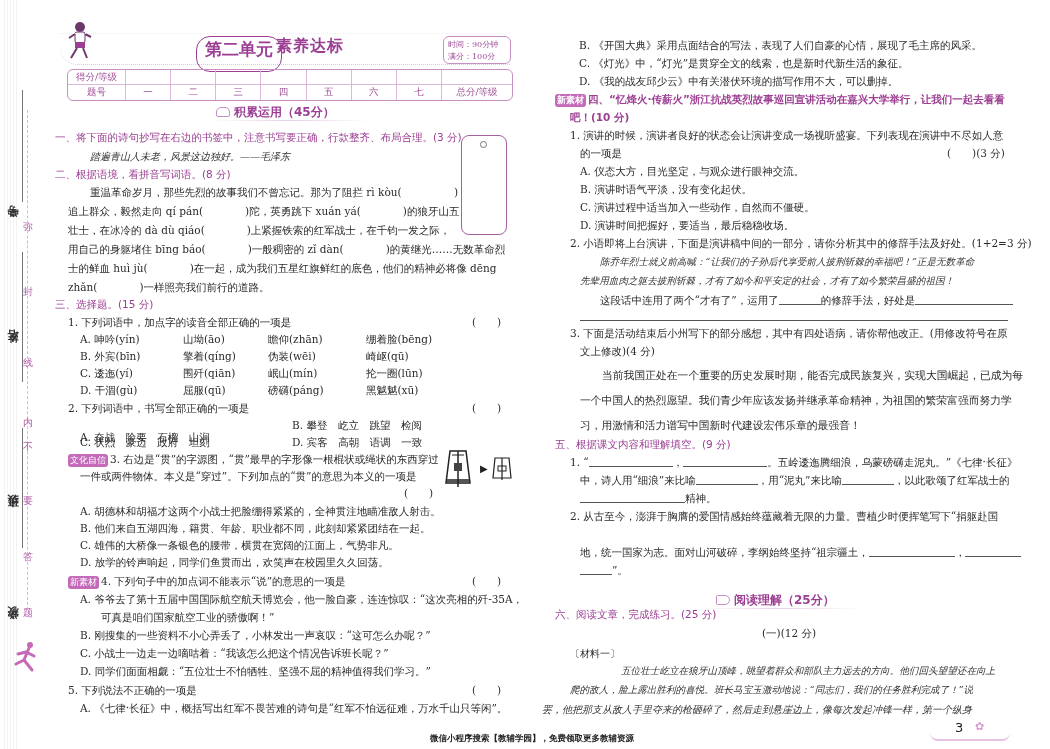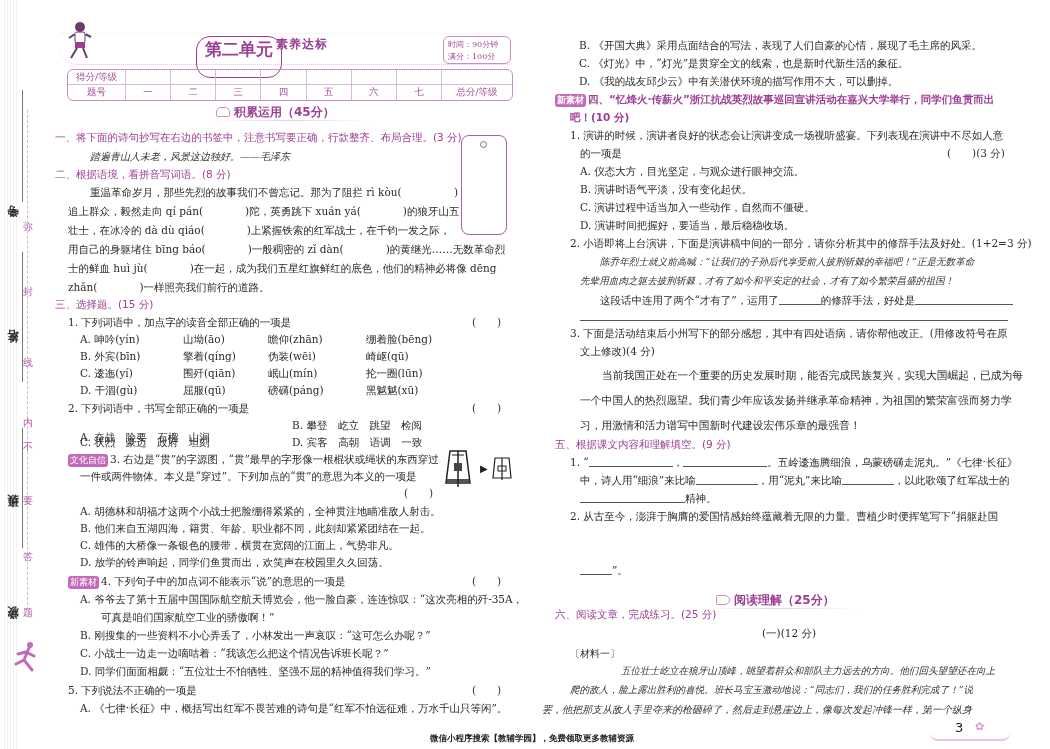--- a/index.html
+++ b/index.html
@@ -14,23 +14,23 @@
   .binding .dash { position: absolute; left: 27px; top: 110px; height: 500px; border-left: 1px dashed #d8b6d6; }
   .binding .solid { position: absolute; left: 22px; width: 1px; background: #777; }
   .binding .seal-char { position: absolute; left: 23px; font-size: 10px; color: #b25fa9; font-family: "DejaVu Sans", sans-serif; }
   .binding .field-label { position: absolute; left: 7px; font-size: 11px; font-weight: bold; color: #333;
     writing-mode: vertical-rl; transform: rotate(180deg); font-family: "DejaVu Sans", sans-serif; letter-spacing: 2px; }
   .runner-bottom { position: absolute; left: 10px; top: 640px; width: 30px; height: 40px; }
 
   
   .runner-top { position: absolute; left: 65px; top: 20px; width: 30px; height: 42px; }
   .title-wrap { position: absolute; left: 60px; top: 33px; width: 450px; height: 32px; border-bottom: 1px dotted #e0c8df; border-top: 1px dotted #eee; border-radius: 0 0 0 18px; }
-  .unit-pill { position: absolute; left: 196px; top: 36px; padding: 0 8px; height: 42px; line-height: 24px; border: 1.5px solid #9c3e93; border-radius: 14px;
+  .unit-pill { position: absolute; left: 196px; top: 36px; padding: 0 8px; height: 36px; line-height: 24px; border: 1.5px solid #9c3e93; border-radius: 14px;
     font-size: 17px; font-weight: bold; color: #9c3e93; font-family: "DejaVu Sans", sans-serif; }
-  .title-main { position: absolute; left: 276px; top: 36px; font-size: 12px; font-weight: bold; color: #9c3e93; font-family: "DejaVu Sans", sans-serif; letter-spacing: 1px; text-align: center; }
+  .title-main { position: absolute; left: 276px; top: 36px; font-size: 16px; font-weight: bold; color: #9c3e93; font-family: "DejaVu Sans", sans-serif; letter-spacing: 1px; text-align: center; }
   .meta-box { position: absolute; left: 443px; top: 36px; width: 68px; height: 28px; border: 1px solid #c98fc3; border-radius: 6px;
     font-size: 8px; color: #a04f98; padding: 2px 4px; line-height: 12px; }
   .score-table { position: absolute; left: 67px; top: 69px; width: 446px; border-collapse: separate; border-spacing: 0;
     border: 1px solid #c98fc3; border-radius: 6px; font-size: 9.5px; color: #a04f98; }
   .score-table td { border-right: 1px solid #dcb8d8; border-bottom: 1px solid #dcb8d8; height: 15px; text-align: center; }
   .score-table tr:last-child td { border-bottom: none; }
   .score-table td:last-child { border-right: none; }
 
   
   .banner { position: absolute; font-size: 12px; font-weight: bold; color: #9c3e93; font-family: "DejaVu Sans", sans-serif; }
@@ -216,21 +216,21 @@
 
   <div class="abs t" style="left:68px;top:684px">5. 下列说法不正确的一项是</div>
   <div class="abs paren" style="left:472px;top:684px">(　　)</div>
   <div class="abs t" style="left:80px;top:702px">A. 《七律·长征》中，概括写出红军不畏苦难的诗句是“红军不怕远征难，万水千山只等闲”。</div>
 
   <div class="abs t" style="left:579px;top:39px">B. 《开国大典》采用点面结合的写法，表现了人们自豪的心情，展现了毛主席的风采。</div>
   <div class="abs t" style="left:579px;top:57px">C. 《灯光》中，“灯光”是贯穿全文的线索，也是新时代新生活的象征。</div>
   <div class="abs t" style="left:579px;top:75px">D. 《我的战友邱少云》中有关潜伏环境的描写作用不大，可以删掉。</div>
 
   <div class="abs sec-title" style="left:555px;top:93px;font-weight:bold">
-    <span class="tag">新素材</span><span>四、“忆烽火·传薪火”浙江抗战英烈故事巡回宣讲活动在嘉兴大学举行，同学们鱼贯而出</span>
+    <span class="tag">新素材</span><span>四、“忆烽火·传薪火”浙江抗战英烈故事巡回宣讲活动在嘉兴大学举行，让我们一起去看看</span>
   </div>
   <div class="abs sec-title" style="left:570px;top:111px;font-weight:bold">吧！(10 分)</div>
 
   <div class="abs t" style="left:570px;top:129px">1. 演讲的时候，演讲者良好的状态会让演讲变成一场视听盛宴。下列表现在演讲中不尽如人意</div>
   <div class="abs t" style="left:580px;top:147px">的一项是</div>
   <div class="abs paren" style="left:947px;top:147px">(　　)(3 分)</div>
   <div class="abs t" style="left:580px;top:165px">A. 仪态大方，目光坚定，与观众进行眼神交流。</div>
   <div class="abs t" style="left:580px;top:183px">B. 演讲时语气平淡，没有变化起伏。</div>
   <div class="abs t" style="left:580px;top:201px">C. 演讲过程中适当加入一些动作，自然而不僵硬。</div>
   <div class="abs t" style="left:580px;top:219px">D. 演讲时间把握好，要适当，最后稳稳收场。</div>
@@ -253,20 +253,23 @@
   <div class="abs t" style="left:570px;top:456px">
     <span>1. “</span><span class="blank" style="width:84px"></span><span>，</span><span class="blank" style="width:84px"></span><span>。五岭逶迤腾细浪，乌蒙磅礴走泥丸。”《七律·长征》</span>
   </div>
   <div class="abs t" style="left:580px;top:474px">
     <span>中，诗人用“细浪”来比喻</span><span class="blank" style="width:62px"></span><span>，用“泥丸”来比喻</span><span class="blank" style="width:52px"></span><span>，以此歌颂了红军战士的</span>
   </div>
   <div class="abs t" style="left:580px;top:492px">
     <span class="blank" style="width:105px"></span><span>精神。</span>
   </div>
   <div class="abs t" style="left:570px;top:510px">2. 从古至今，澎湃于胸膺的爱国情感始终蕴藏着无限的力量。曹植少时便挥笔写下“捐躯赴国</div>
+  <div class="abs t" style="left:580px;top:546px">
+    <span>地，统一国家为志。面对山河破碎，李纲始终坚持“祖宗疆土，</span><span class="blank" style="width:86px"></span><span>，</span><span class="blank" style="width:56px"></span>
+  </div>
   <div class="abs t" style="left:580px;top:564px">
     <span class="blank" style="width:32px"></span><span>”。</span>
   </div>
 
   <div class="banner-line" style="left:700px;top:608px;width:160px"></div>
   <div class="banner" style="left:716px;top:592px">
     <span class="ico" style="border-radius:2px 8px 8px 2px"></span><span>阅读理解（25分）</span>
   </div>
 
   <div class="abs sec-title" style="left:555px;top:608px">六、阅读文章，完成练习。(25 分)</div>

